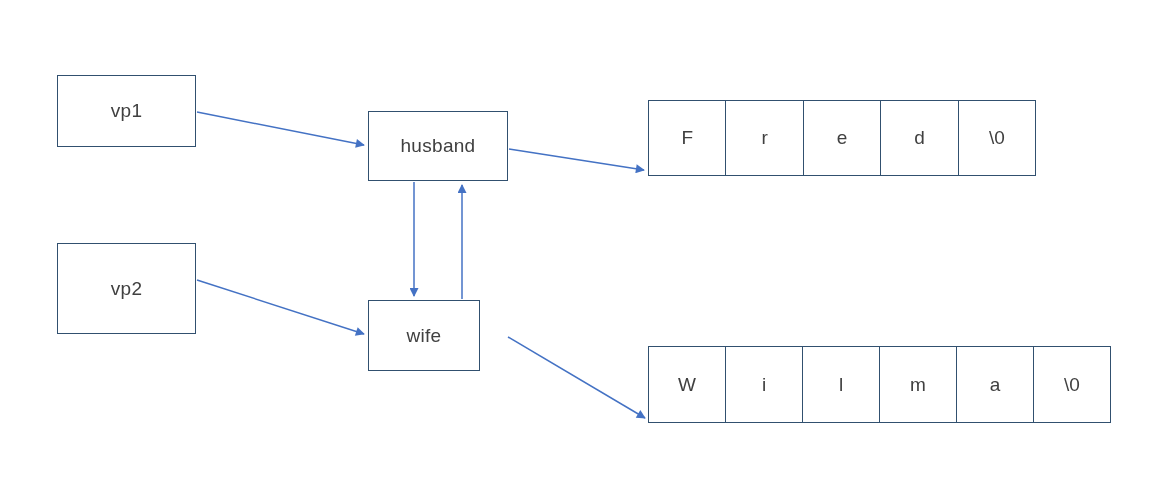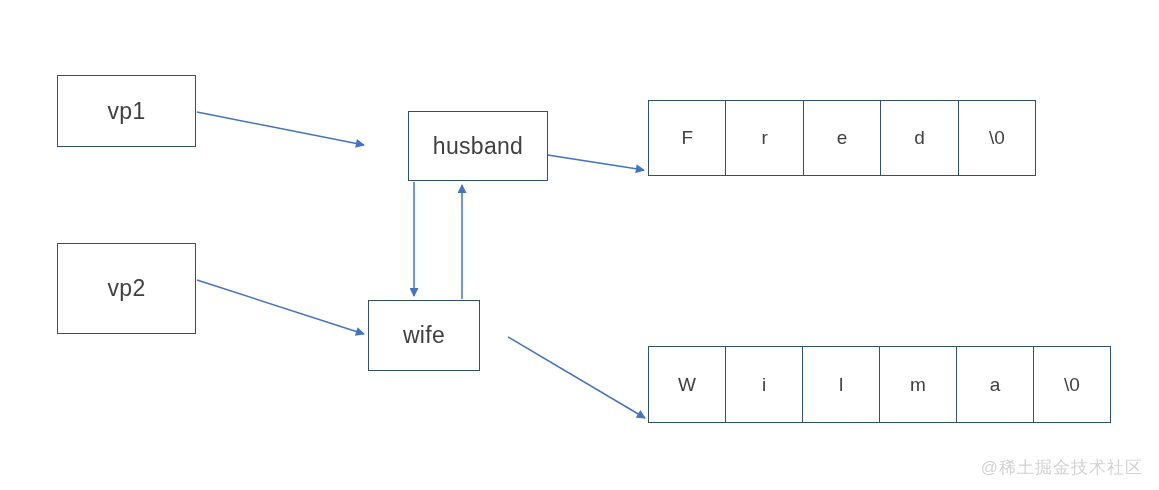--- a/index.html
+++ b/index.html
@@ -23,21 +23,21 @@
   }
   .box {
     position: absolute;
     box-sizing: border-box;
     border: 1.5px solid #31506f;
     background: #ffffff;
     display: flex;
     align-items: center;
     justify-content: center;
     color: #404040;
-    font-size: 23px;
+    font-size: 19px;
     letter-spacing: 0.3px;
   }
   .char-array {
     position: absolute;
     box-sizing: border-box;
     border: 1.5px solid #31506f;
     background: #ffffff;
     display: flex;
   }
   .char-cell {
@@ -82,21 +82,21 @@
   </svg>
 
   <div class="box" style="left:57px; top:75px; width:139px; height:72px;">
     <span>vp1</span>
   </div>
 
   <div class="box" style="left:57px; top:243px; width:139px; height:91px;">
     <span>vp2</span>
   </div>
 
-  <div class="box" style="left:368px; top:111px; width:140px; height:70px;margin-left:40px;">
+  <div class="box" style="left:368px; top:111px; width:140px; height:70px;">
     <span>husband</span>
   </div>
 
   <div class="box" style="left:368px; top:300px; width:112px; height:71px;">
     <span>wife</span>
   </div>
 
   <div class="char-array" style="left:648px; top:100px; width:388px; height:76px;">
     <div class="char-cell">
       <span>F</span>
@@ -129,15 +129,14 @@
       <span>m</span>
     </div>
     <div class="char-cell">
       <span>a</span>
     </div>
     <div class="char-cell">
       <span>\0</span>
     </div>
   </div>
 
-  <div class="watermark">@稀土掘金技术社区</div>
 
 </div>
 
 </body></html>

